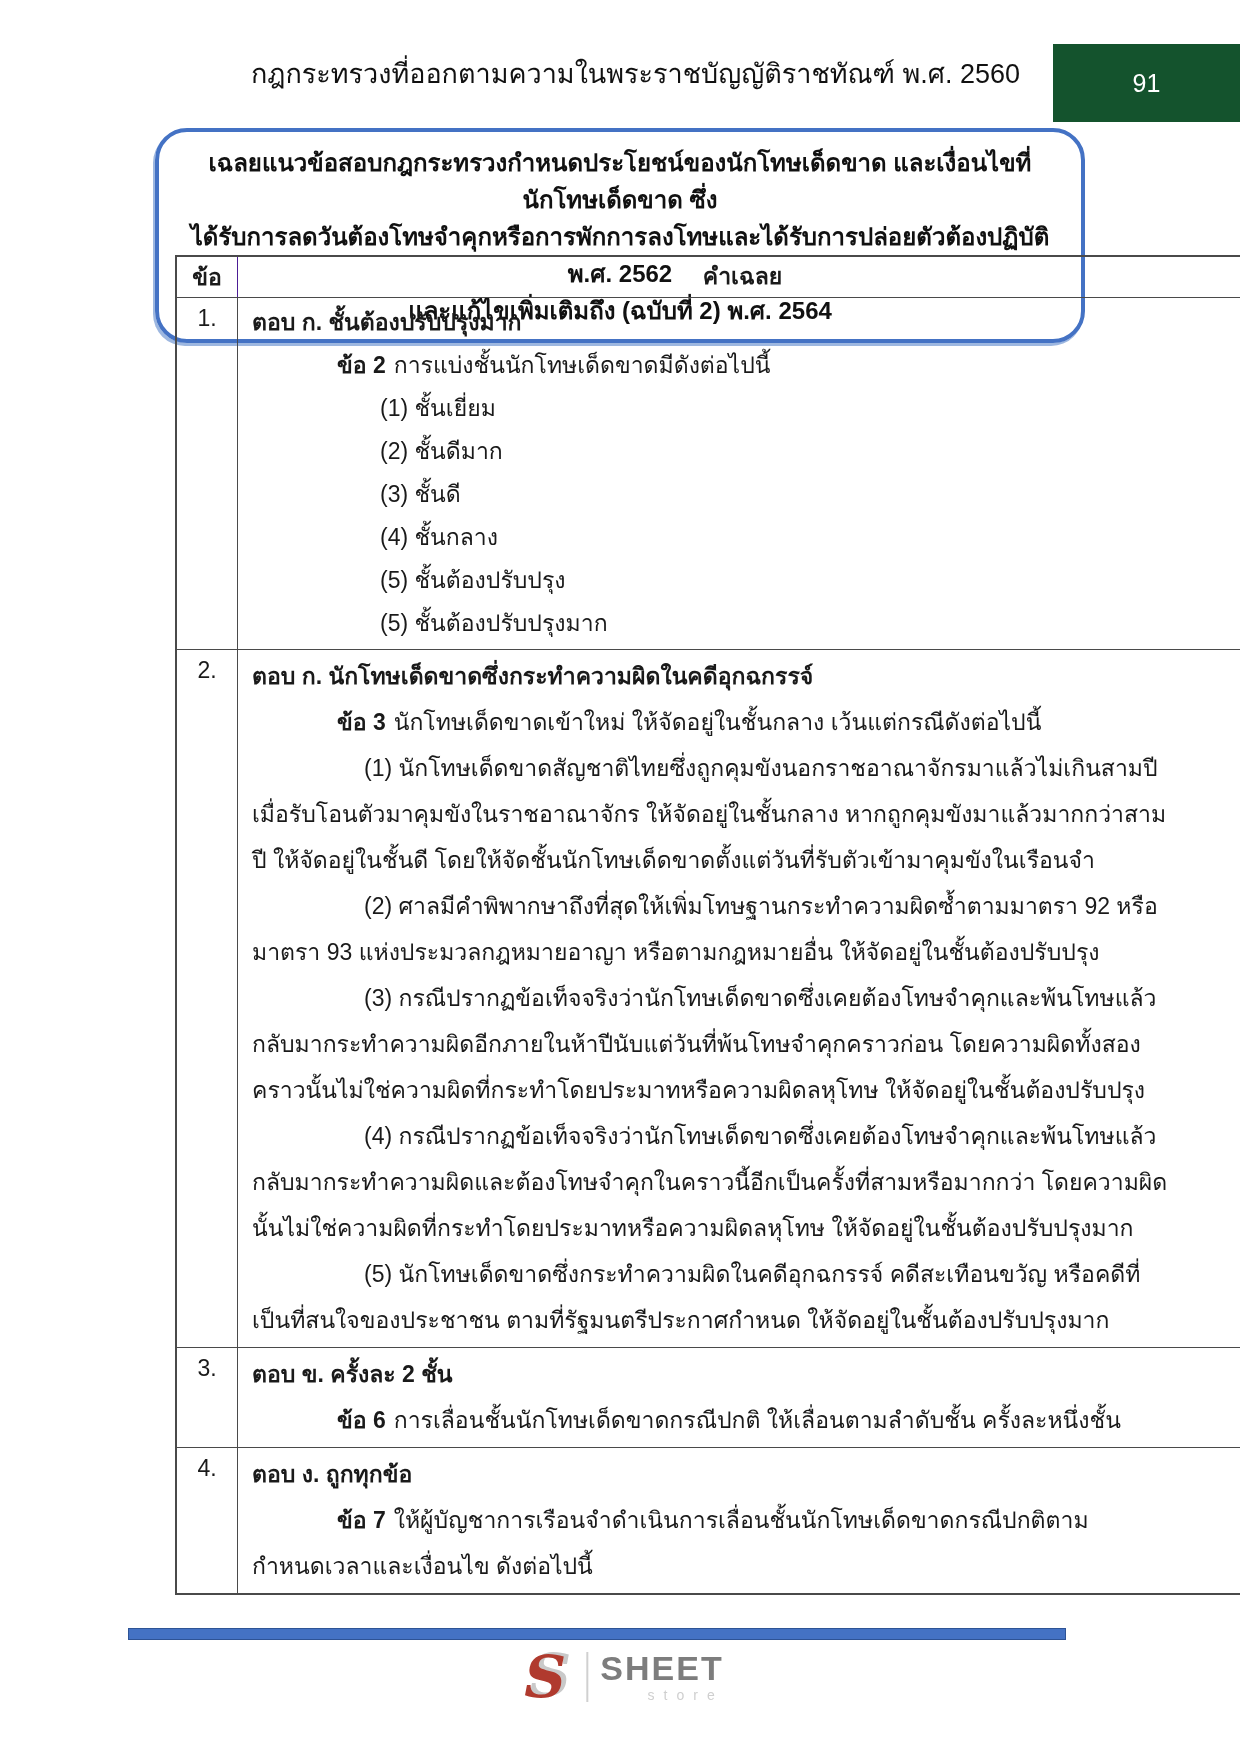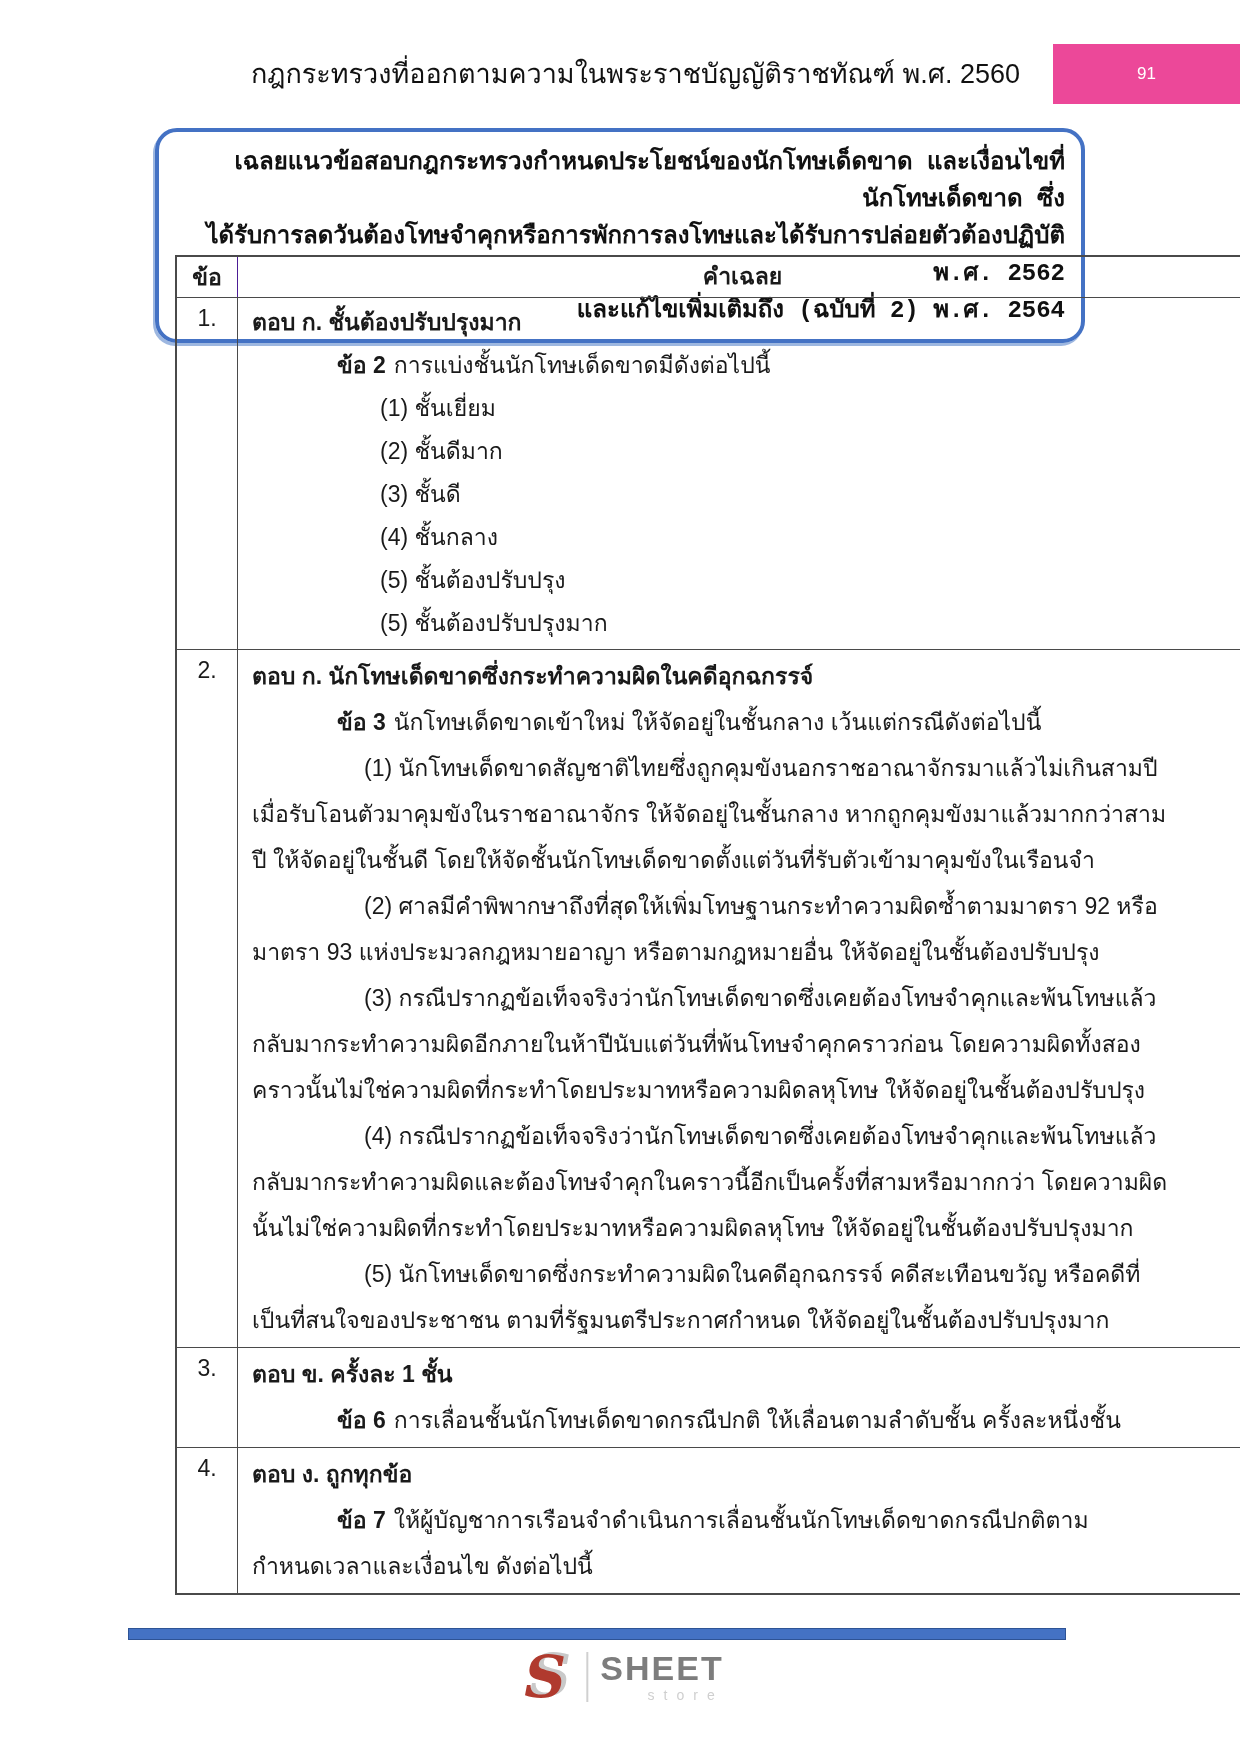--- a/index.html
+++ b/index.html
@@ -7,28 +7,28 @@
     width:1240px;height:1755px;position:relative;background:#ffffff;
     font-family:"Liberation Sans",sans-serif;color:#1a1a1a;overflow:hidden;
   }
   
   .top-header{position:absolute;top:44px;left:0;width:1240px;height:60px;}
   .header-title{
     position:absolute;right:220px;top:0;height:60px;line-height:60px;
     font-size:27px;color:#111;white-space:nowrap;
   }
   .page-num-box{
-    position:absolute;right:0;top:0;width:187px;height:60px;background:#ec4899;
-    color:#fff;display:flex;align-items:center;justify-content:center;font-size:17px;
+    position:absolute;right:0;top:0;width:187px;height:78px;background:#14532d;
+    color:#fff;display:flex;align-items:center;justify-content:center;font-size:25px;
   }
   
   .title-box{
     position:absolute;top:128px;left:155px;width:930px;box-sizing:border-box;
-    border:4px solid #4472C4;border-radius:22px;padding:12px 16px 10px 16px;
-    text-align:right;box-shadow:-2px 3px 0 0 #9db7e0;font-family:Liberation Mono, monospace;
+    border:4px solid #4472C4;border-radius:32px;padding:12px 16px 10px 16px;
+    text-align:center;box-shadow:-2px 3px 0 0 #9db7e0;
   }
   .title-box .tline{font-weight:bold;font-size:24px;line-height:37px;color:#111;}
   
   .answer-table{
     position:absolute;top:255px;left:175px;width:1074px;box-sizing:border-box;
     border:2px solid #4a4a4a;
   }
   .thead{display:grid;grid-template-columns:60px 1fr;border-bottom:1px solid #4a4a4a;}
   .th{font-weight:bold;font-size:23px;text-align:center;line-height:40px;}
   .th-answer{border-left:1px solid #4c1d95;font-family:Liberation Serif, serif;}
@@ -117,21 +117,21 @@
           <div class="ln ind-3">(4) กรณีปรากฏข้อเท็จจริงว่านักโทษเด็ดขาดซึ่งเคยต้องโทษจำคุกและพ้นโทษแล้ว</div>
           <div class="ln ind-0">กลับมากระทำความผิดและต้องโทษจำคุกในคราวนี้อีกเป็นครั้งที่สามหรือมากกว่า โดยความผิด</div>
           <div class="ln ind-0">นั้นไม่ใช่ความผิดที่กระทำโดยประมาทหรือความผิดลหุโทษ ให้จัดอยู่ในชั้นต้องปรับปรุงมาก</div>
           <div class="ln ind-3">(5) นักโทษเด็ดขาดซึ่งกระทำความผิดในคดีอุกฉกรรจ์ คดีสะเทือนขวัญ หรือคดีที่</div>
           <div class="ln ind-0">เป็นที่สนใจของประชาชน ตามที่รัฐมนตรีประกาศกำหนด ให้จัดอยู่ในชั้นต้องปรับปรุงมาก</div>
         </div>
       </div>
       <div class="trow r2">
         <div class="cell-no">3.</div>
         <div class="cell-content">
-          <div class="ln ind-0 bold">ตอบ ข. ครั้งละ 1 ชั้น</div>
+          <div class="ln ind-0 bold">ตอบ ข. ครั้งละ 2 ชั้น</div>
           <div class="ln ind-1"><span class="pfx">ข้อ 6</span><span>การเลื่อนชั้นนักโทษเด็ดขาดกรณีปกติ ให้เลื่อนตามลำดับชั้น ครั้งละหนึ่งชั้น</span></div>
         </div>
       </div>
       <div class="trow r3">
         <div class="cell-no">4.</div>
         <div class="cell-content">
           <div class="ln ind-0 bold">ตอบ ง. ถูกทุกข้อ</div>
           <div class="ln ind-1"><span class="pfx">ข้อ 7</span><span>ให้ผู้บัญชาการเรือนจำดำเนินการเลื่อนชั้นนักโทษเด็ดขาดกรณีปกติตาม</span></div>
           <div class="ln ind-0">กำหนดเวลาและเงื่อนไข ดังต่อไปนี้</div>
         </div>

